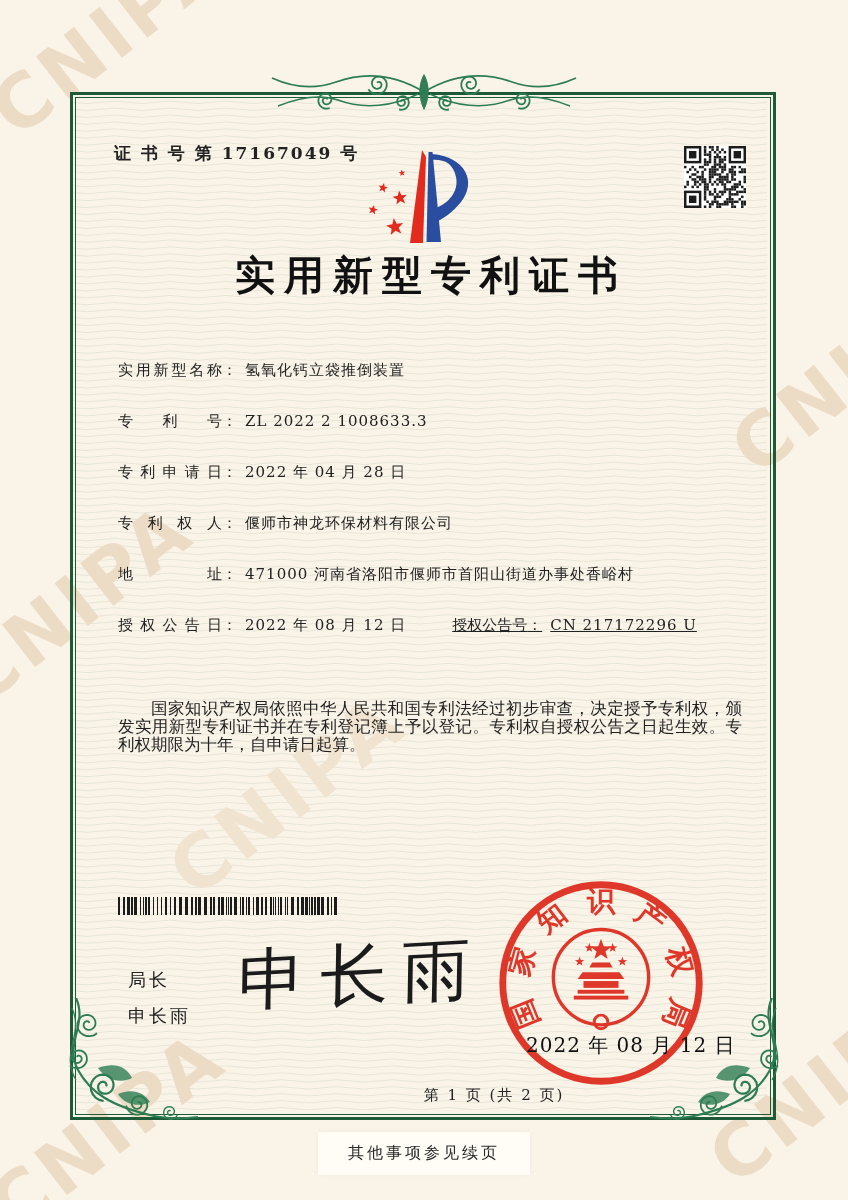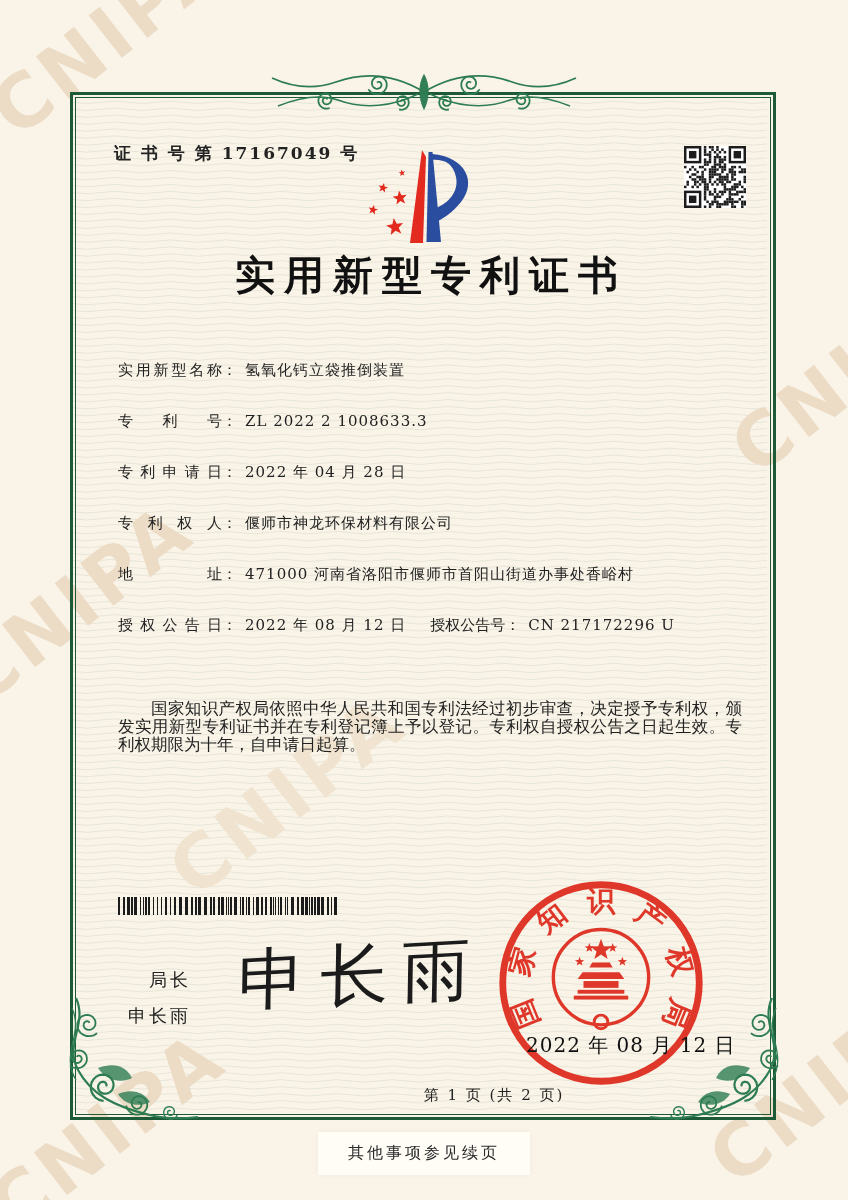--- a/index.html
+++ b/index.html
@@ -39,29 +39,29 @@
     font-size:40px;font-weight:bold;letter-spacing:9px;color:#111;
   }
   .fields{position:absolute;left:118px;top:345px;width:626px;z-index:2;font-size:15px;}
   .frow{height:51px;line-height:51px;white-space:nowrap;}
   .flabel{
     display:inline-block;width:104px;vertical-align:top;
     text-align:justify;text-align-last:justify;text-justify:inter-character;
   }
   .colon{margin-right:8px;}
   .fvalue{letter-spacing:1px;}
-  .grant-right{display:inline-block;margin-left:24px;}
+  .grant-right{display:inline-block;margin-left:46px;text-decoration:underline;}
   .paragraphs{
     position:absolute;left:118px;top:700px;width:624px;z-index:2;
     font-size:16.5px;line-height:18px;text-align:justify;
   }
   .paragraphs p{margin:0;text-indent:2em;}
   .barcode{position:absolute;left:118px;top:897px;width:222px;height:18px;z-index:2;}
   .director{position:absolute;left:128px;top:962px;z-index:3;font-size:18px;}
-  .director div{height:36px;line-height:36px;letter-spacing:3px;text-align:right;}
+  .director div{height:36px;line-height:36px;letter-spacing:3px;}
   .signature{
     position:absolute;left:238px;top:930px;z-index:3;
     font-size:68px;letter-spacing:14px;color:#1b1b1b;
     transform:rotate(-3deg) skewX(-4deg);white-space:nowrap;
   }
   .seal{position:absolute;left:494px;top:876px;width:214px;height:214px;z-index:2;opacity:.93;}
   .seal-date{
     position:absolute;left:526px;top:1032px;z-index:3;font-size:20px;color:#101010;
     letter-spacing:1px;white-space:nowrap;
   }

